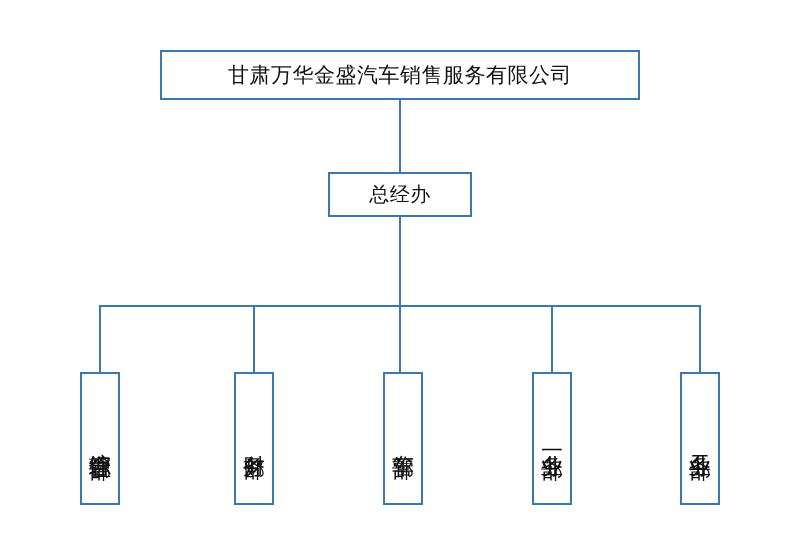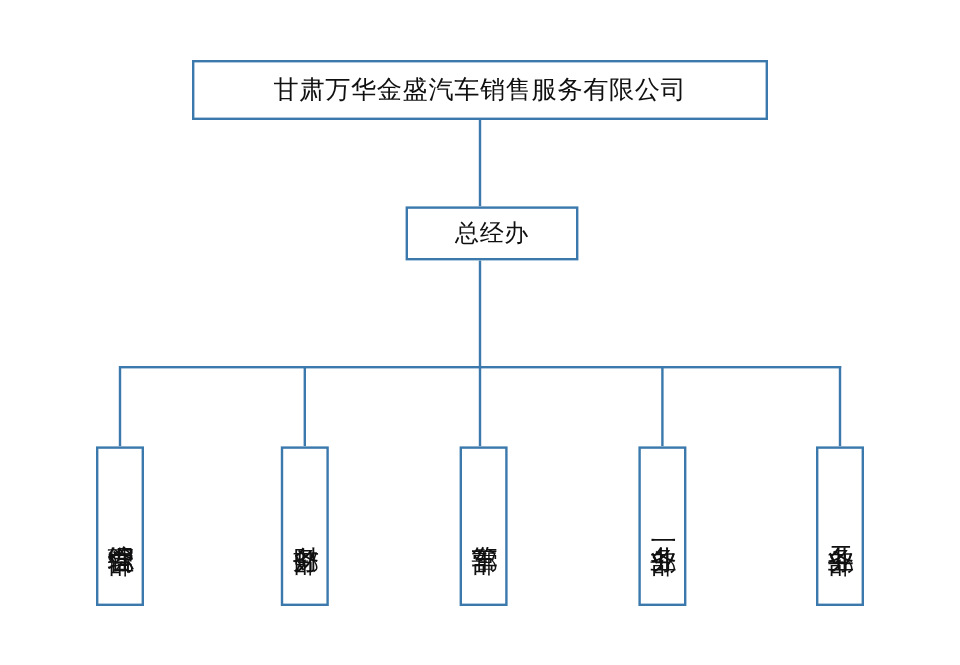--- a/index.html
+++ b/index.html
@@ -44,21 +44,20 @@
   }
   #node-company .node-label {
     font-size: 21px;
   }
   
   #node-gm {
     left: 328px;
     top: 172px;
     width: 144px;
     height: 45px;
-    margin-left: 10px;
   }
   #node-gm .node-label {
     font-size: 20px;
   }
   
   .dept-box {
     top: 372px;
     width: 40px;
     height: 133px;
     border-width: 2px;

